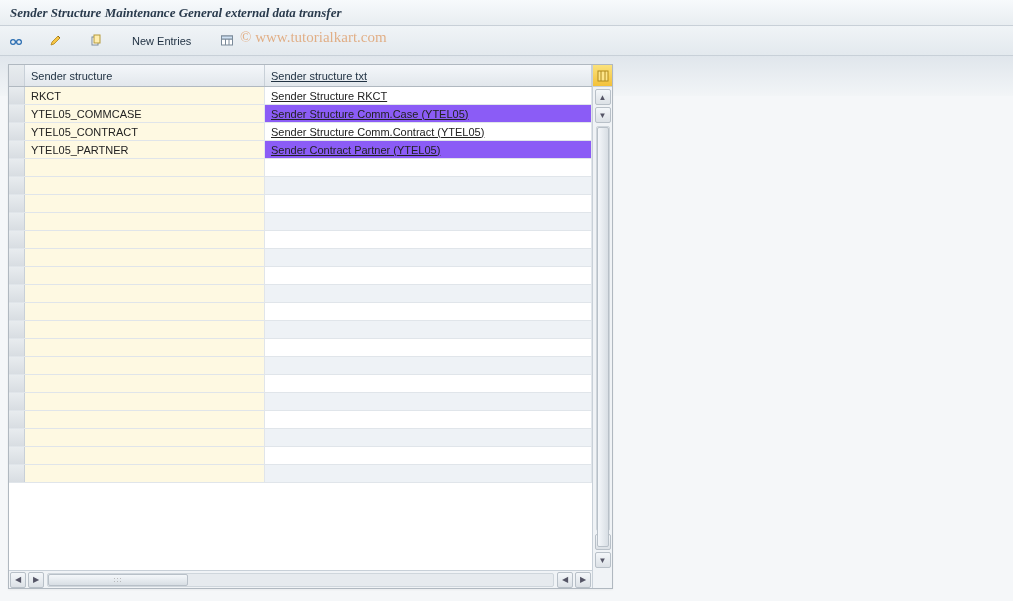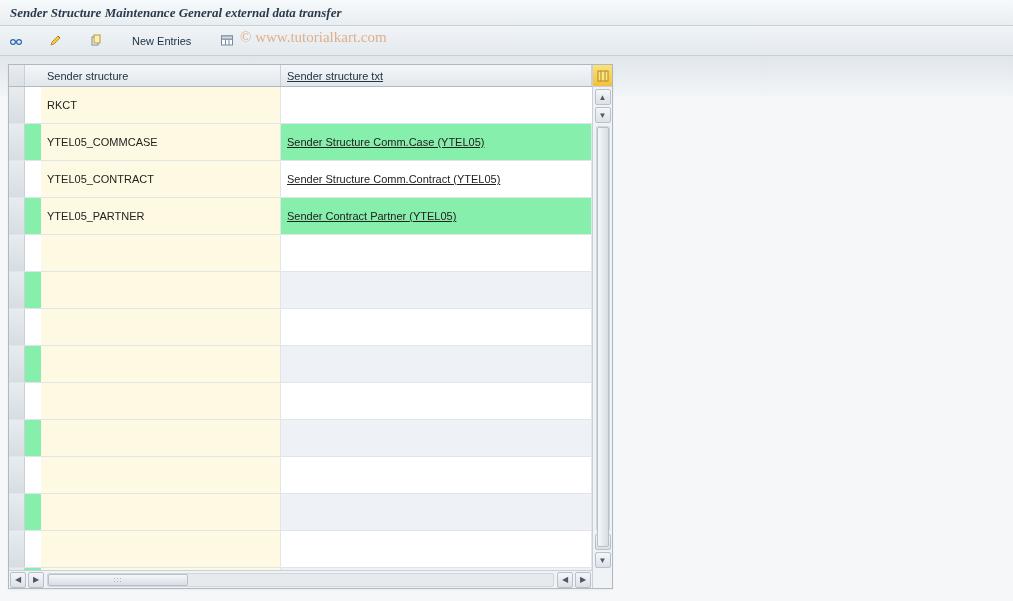--- a/index.html
+++ b/index.html
@@ -105,33 +105,33 @@
       background: linear-gradient(to bottom, #e8ecef 0%, #dce1e6 100%);
     }
     .col-head {
       padding: 3px 6px;
       border-right: 1px solid #c8d0d8;
       color: #223344;
       font-size: 11px;
       display: flex;
       align-items: center;
     }
-    .col1 { width: 240px; margin-left: 16px; }
+    .col1 { width: 240px; }
     .col2 { flex: 1; text-decoration: underline; }
     .table-body {
       flex: 1;
       overflow: hidden;
     }
     .table-row {
       display: flex;
-      height: 37px;
+      height: 18px;
       border-bottom: 1px solid #e0e5ea;
     }
     .table-row.alt {
-      background: #86efac;
+      background: #8b5cf6;
     }
     .row-selector {
       width: 16px;
       border-right: 1px solid #c8d0d8;
       background: linear-gradient(to bottom, #e8ecef 0%, #d8dde2 100%);
       cursor: pointer;
     }
     .cell {
       padding: 2px 6px;
       border-right: 1px solid #e0e5ea;
@@ -315,20 +315,21 @@
       <div class="table-header">
         <div class="row-selector-head"></div>
         <div class="col-head col1">Sender structure</div>
         <div class="col-head col2">Sender structure txt</div>
       </div>
       <div class="table-body" id="table-body">
 
       <div class="table-row">
             <div class="row-selector"></div>
             <div class="cell col1 yellow">RKCT</div>
+            <div class="cell col2">Sender Structure RKCT</div>
           </div>
           <div class="table-row alt">
             <div class="row-selector"></div>
             <div class="cell col1 yellow">YTEL05_COMMCASE</div>
             <div class="cell col2">Sender Structure Comm.Case (YTEL05)</div>
           </div>
           <div class="table-row">
             <div class="row-selector"></div>
             <div class="cell col1 yellow">YTEL05_CONTRACT</div>
             <div class="cell col2">Sender Structure Comm.Contract (YTEL05)</div>

